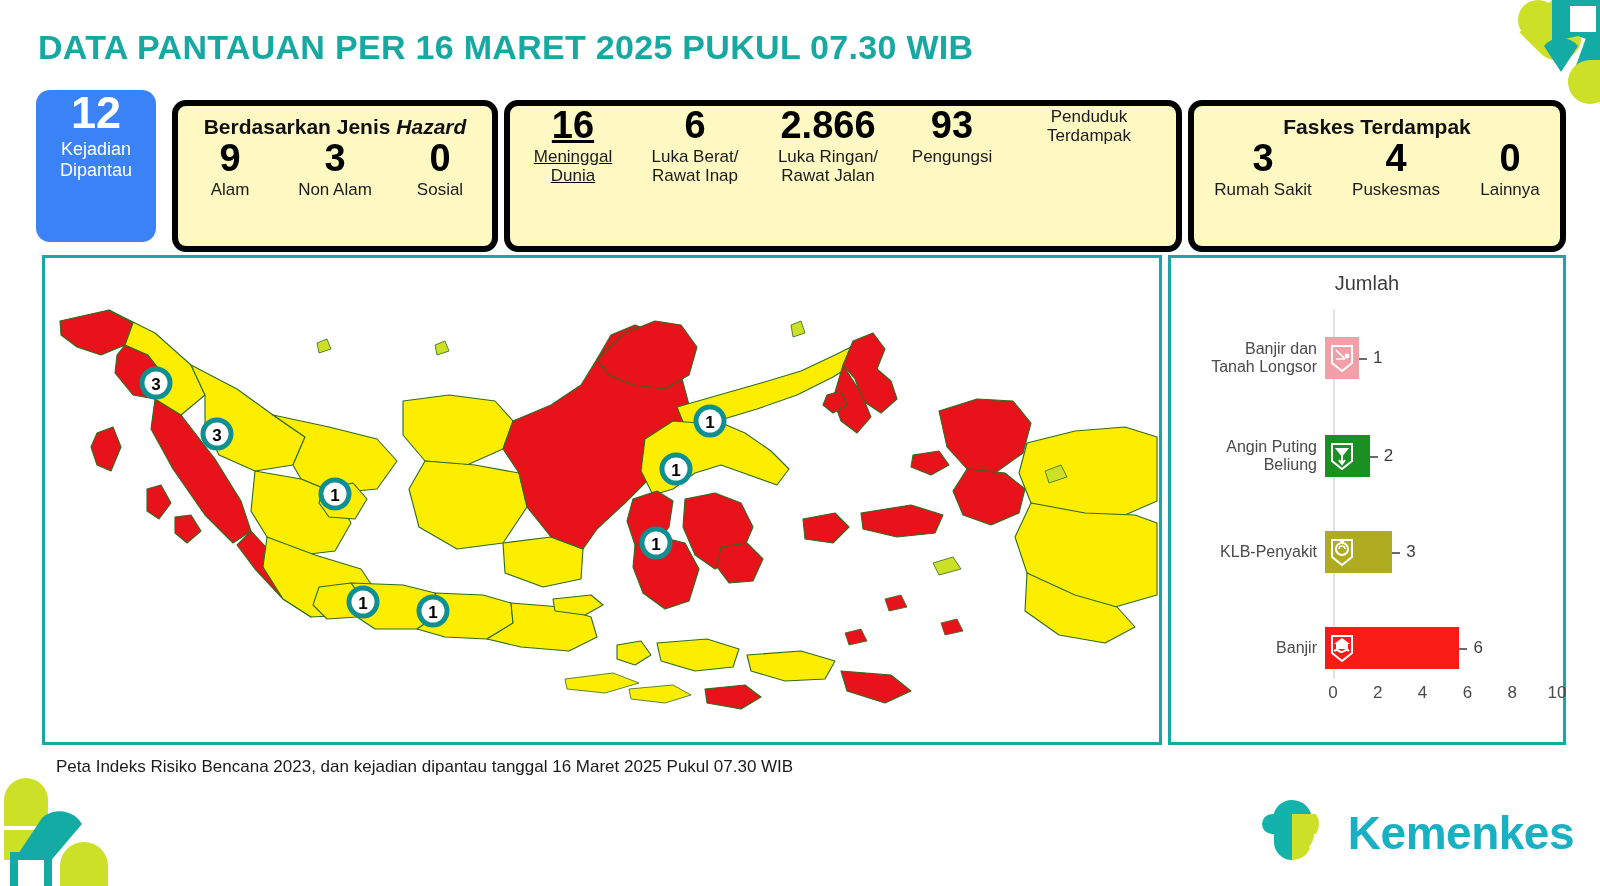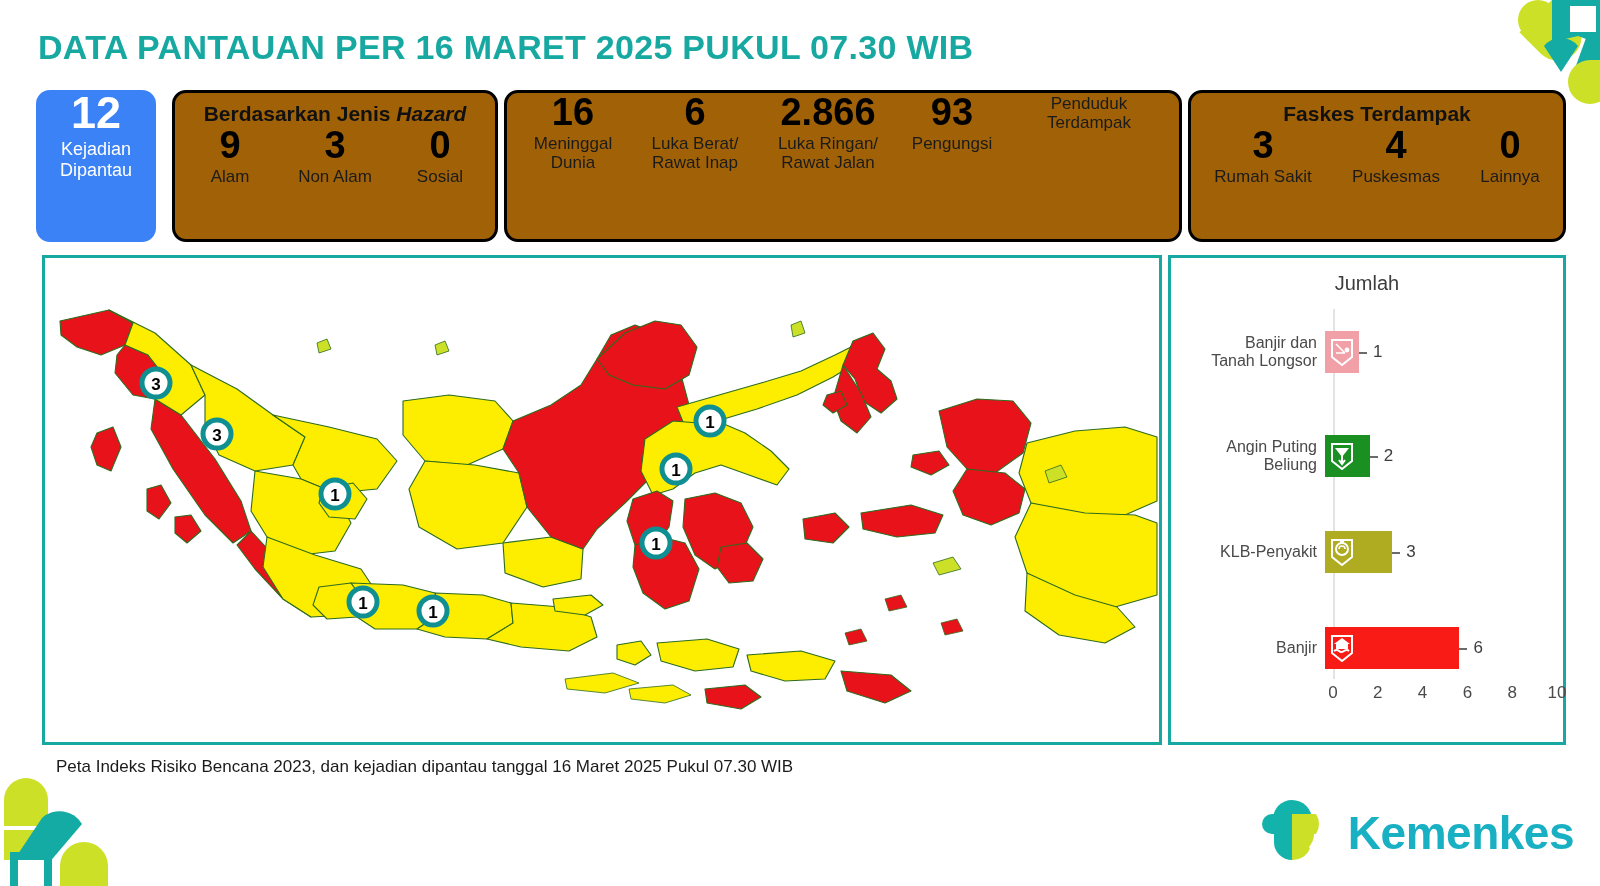--- a/index.html
+++ b/index.html
@@ -19,22 +19,22 @@
     position: absolute; left: 38px; top: 28px;
     font-size: 34px; font-weight: bold; letter-spacing: 0.3px;
     color: #17a9a1; font-family: "Liberation Sans", sans-serif;
     white-space: nowrap;
   }
 
   
   #stats-row { position: absolute; left: 36px; top: 90px; height: 152px; width: 1530px; }
 
   .panel {
-    position: absolute; top: 0; height: 152px;
-    border: 3px solid #000000; border-radius: 14px; background: #a16207;
+    position: absolute; top: 10px; height: 152px;
+    border: 6px solid #000000; border-radius: 14px; background: #fef9c3;
   }
   .panel-title {
     text-align: center; font-size: 21px; font-weight: bold; color: #111;
     margin-top: 9px; font-family: "Liberation Sans", sans-serif;
   }
   .panel-title i { font-style: italic; }
   .cells { display: flex; justify-content: center; align-items: flex-start; height: 104px; }
   .cell { text-align: center; padding: 0 4px; }
   .cell .num {
     font-size: 38px; font-weight: bold; color: #000; line-height: 1.05;
@@ -165,21 +165,21 @@
         </div>
         <div class="cell" style="width:92px;">
           <div class="num">0</div>
           <div class="lbl">Sosial</div>
         </div>
       </div>
     </div>
 
     <div class="panel" style="left:468px; width:678px;">
       <div class="cells">
-        <div class="cell" style="width:118px;">
+        <div class="cell" style="width:118px;text-decoration:underline;">
           <div class="num">16</div>
           <div class="lbl">
             <span>Meninggal</span><br>
             <span>Dunia</span>
           </div>
         </div>
         <div class="cell" style="width:126px;">
           <div class="num">6</div>
           <div class="lbl">
             <span>Luka Berat/</span><br>
@@ -329,21 +329,21 @@
           </g>
         </g>
     </svg>
   </div>
 
   <div id="chart-panel">
     <div id="chart-title">Jumlah</div>
     <div id="plot">
       <div class="axis-line"></div>
       <div id="bars">
-          <div class="bar-row" style="top: 26px;">
+          <div class="bar-row" style="top: 32px;">
             <div class="bar-label">Banjir dan<br>Tanah Longsor</div>
             <div class="bar-wrap">
               <div class="bar" style="width: 34px; background: rgb(242, 160, 168);">
                 <div class="bar-icon">
                   <svg width="26" height="28" viewBox="0 0 26 28">
                     <path d="M3 2h20v17l-10 8-10-8z" fill="none" stroke="#fff" stroke-width="2"></path>
                     <path d="M7 6l9 9M7 15h9" stroke="#fff" stroke-width="1.6" fill="none"></path>
                     <circle cx="18" cy="12" r="2.4" fill="#fff"></circle>
                   </svg>
                 </div>

